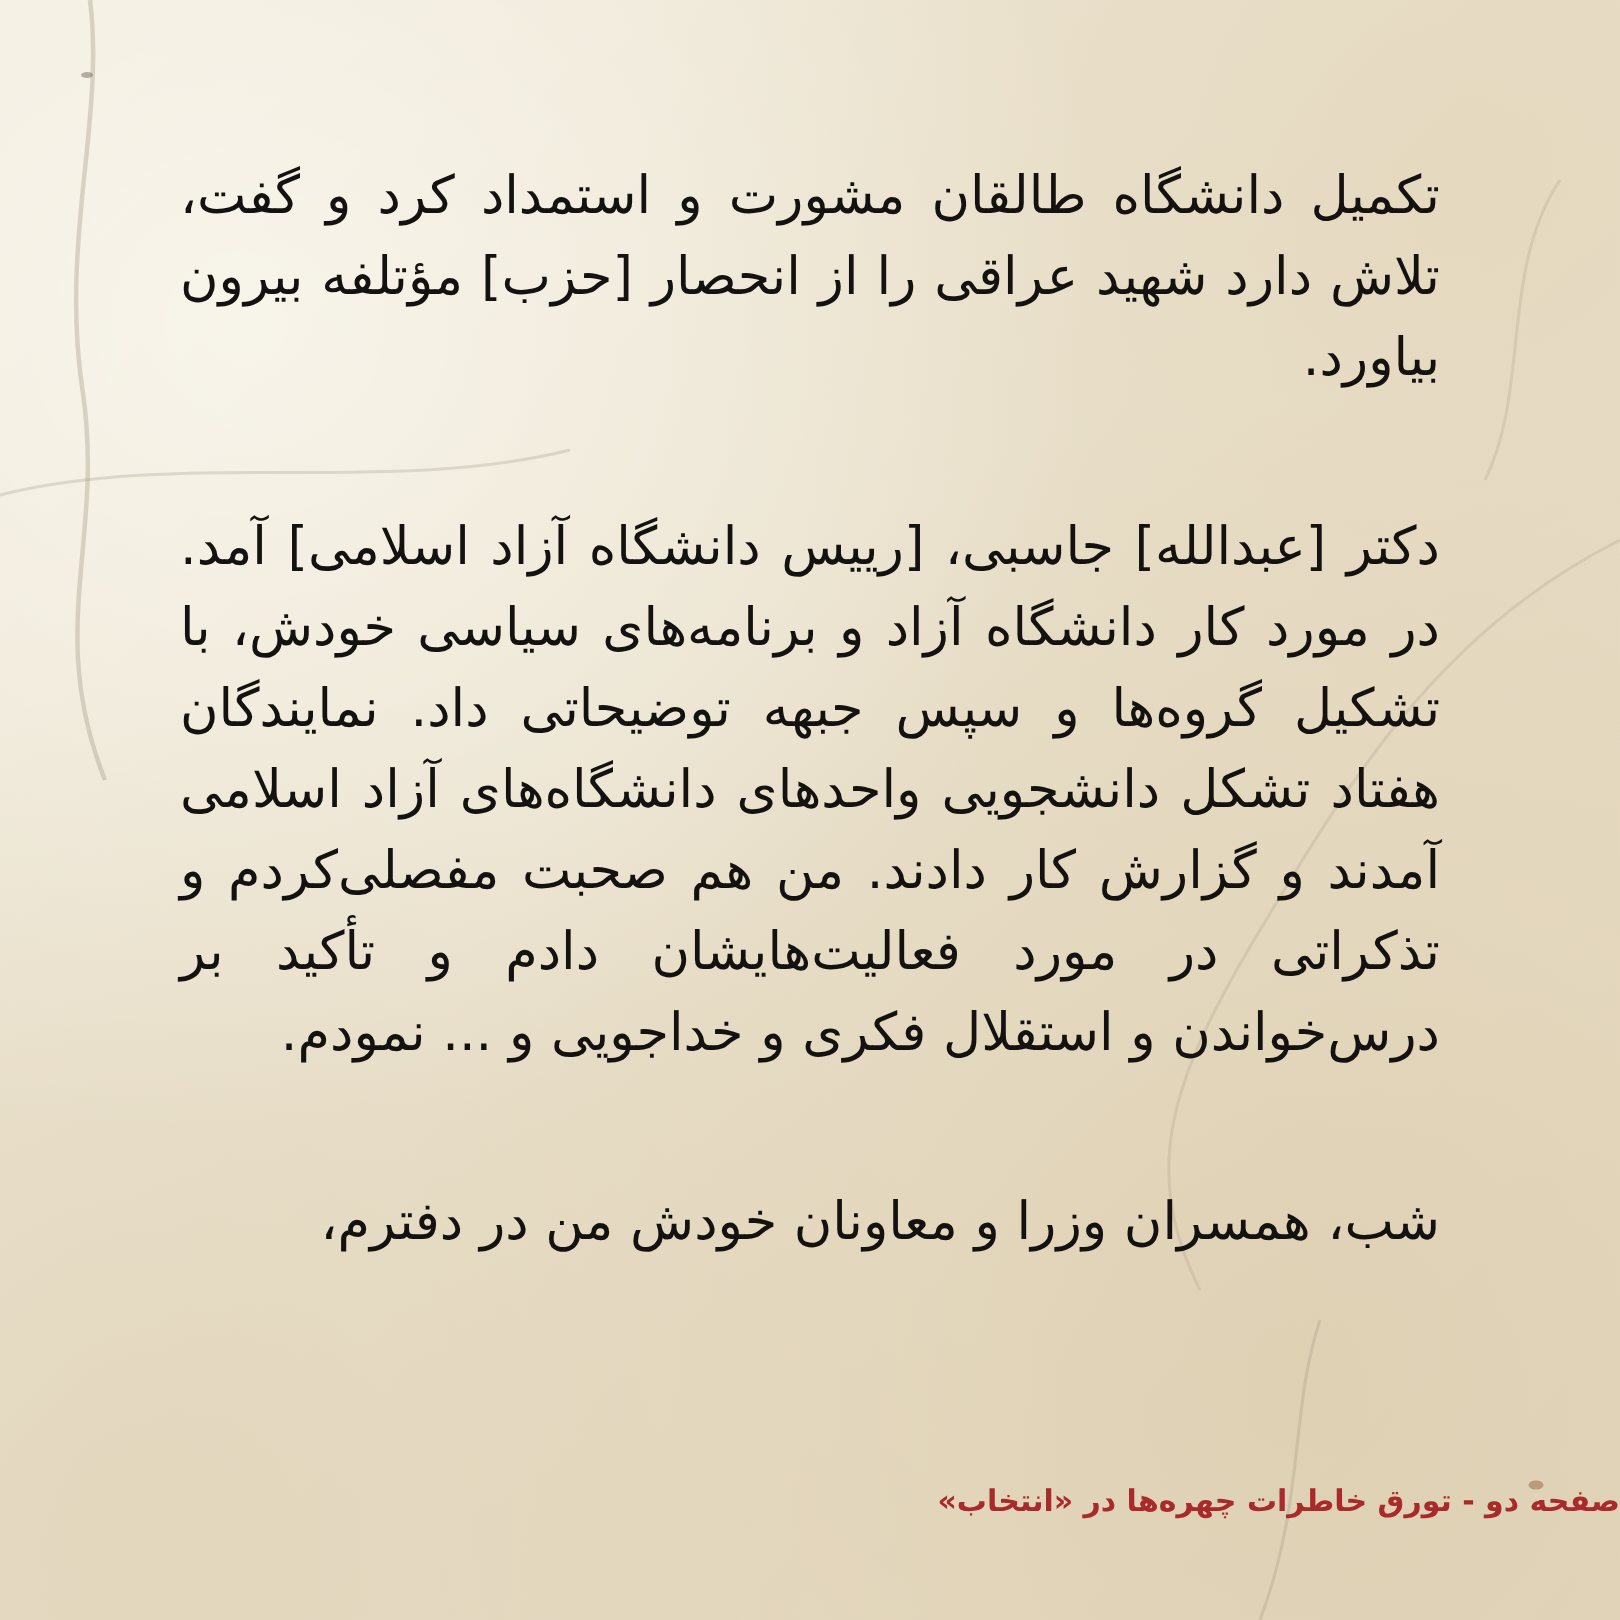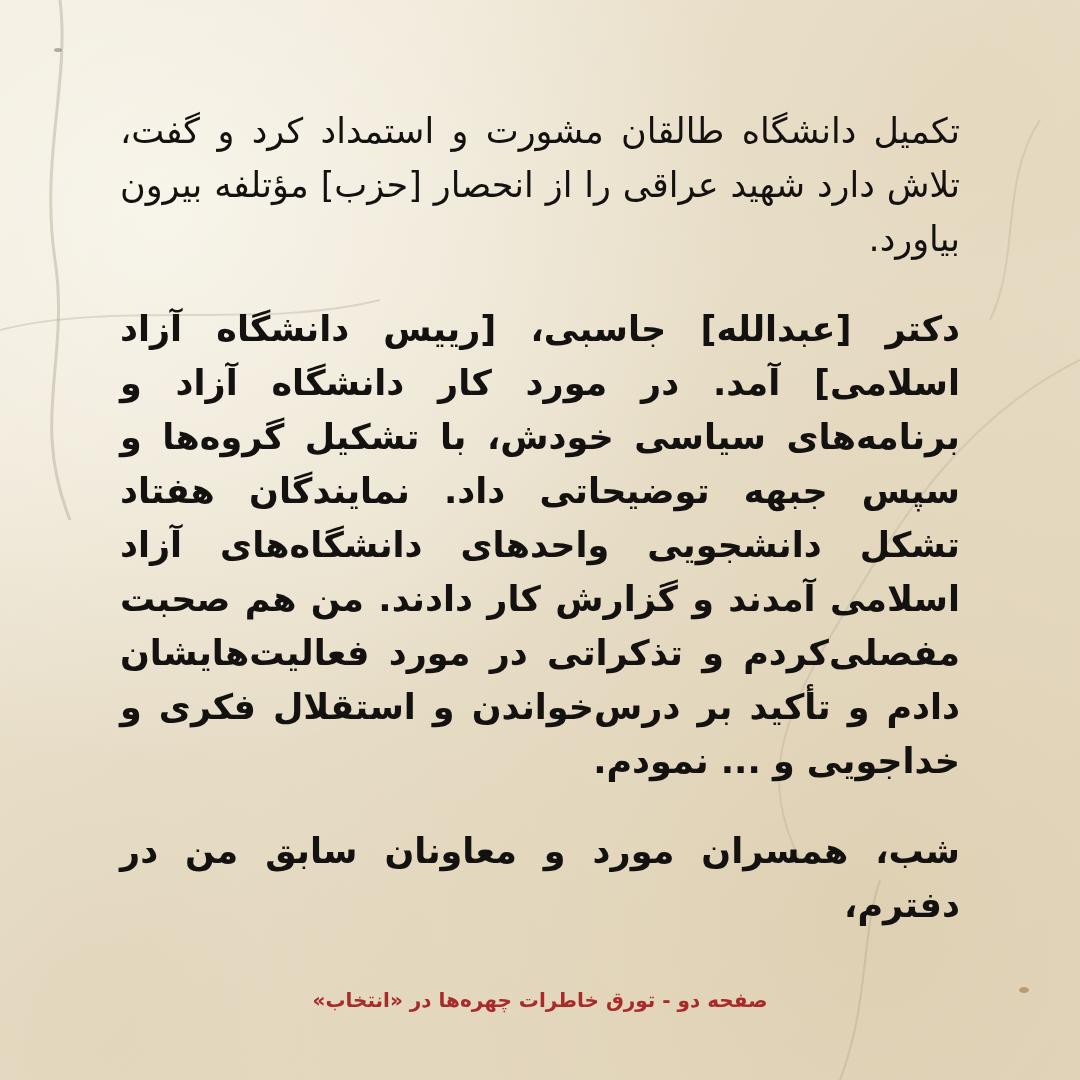--- a/index.html
+++ b/index.html
@@ -34,29 +34,28 @@
     .para {
       margin: 0;
       font-size: 35px;
       line-height: 54px;
       color: #141210;
       text-align: justify;
       text-align-last: right;
       letter-spacing: 0.5px;
     }
     .para + .para {
-      margin-top: 36px;
-      font-weight: bold;
+      margin-top: 72px;
     }
     .footer {
       position: absolute;
       left: 0;
       width: 1080px;
       top: 988px;
-      text-align: center;
+      text-align: right;
       direction: rtl;
       font-size: 20px;
       color: #a82a2a;
       font-weight: bold;
     }
   </style>
 </head>
 <body>
 
 <svg class="crack" width="1080" height="1080" viewBox="0 0 1080 1080">
@@ -65,16 +64,16 @@
   <path d="M1080 360 C 960 420, 900 520, 840 620 S 760 780, 800 860" stroke="rgba(150,140,120,0.2)" stroke-width="2" fill="none"></path>
   <path d="M880 880 C 860 940, 870 1000, 840 1080" stroke="rgba(150,140,120,0.25)" stroke-width="2" fill="none"></path>
   <path d="M1040 120 C 1000 180, 1020 260, 990 320" stroke="rgba(150,140,120,0.2)" stroke-width="2" fill="none"></path>
   <ellipse cx="1024" cy="990" rx="5" ry="3" fill="rgba(150,100,50,0.5)"></ellipse>
   <ellipse cx="58" cy="50" rx="4" ry="2" fill="rgba(80,70,60,0.4)"></ellipse>
 </svg>
 
 <div class="page">
   <p class="para">تکمیل دانشگاه طالقان مشورت و استمداد کرد و گفت، تلاش دارد شهید عراقی را از انحصار [حزب] مؤتلفه بیرون بیاورد.</p>
   <p class="para">دکتر [عبدالله] جاسبی، [رییس دانشگاه آزاد اسلامی] آمد. در مورد کار دانشگاه آزاد و برنامه‌های سیاسی خودش، با تشکیل گروه‌ها و سپس جبهه توضیحاتی داد. نمایندگان هفتاد تشکل دانشجویی واحدهای دانشگاه‌های آزاد اسلامی آمدند و گزارش کار دادند. من هم صحبت مفصلی‌کردم و تذکراتی در مورد فعالیت‌هایشان دادم و تأکید بر درس‌خواندن و استقلال فکری و خداجویی و ... نمودم.</p>
-  <p class="para">شب، همسران مورد و معاونان سابق من در دفترم،</p>
+  <p class="para">شب، همسران وزرا و معاونان خودش من در دفترم،</p>
 </div>
 
 <div class="footer">صفحه دو - تورق خاطرات چهره‌ها در «انتخاب»</div>
 
 </body></html>

